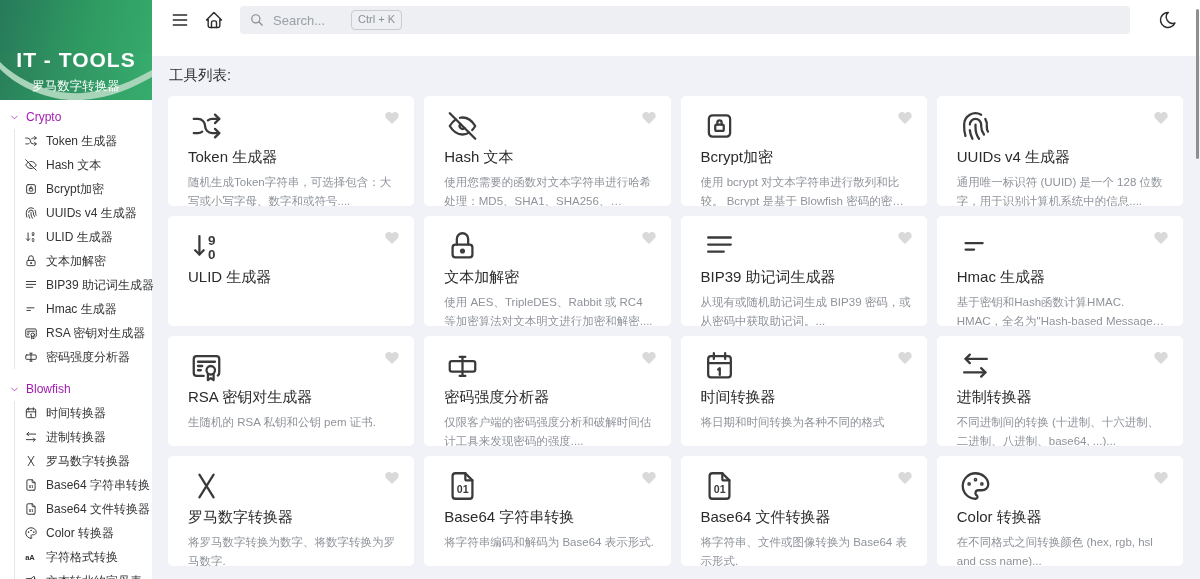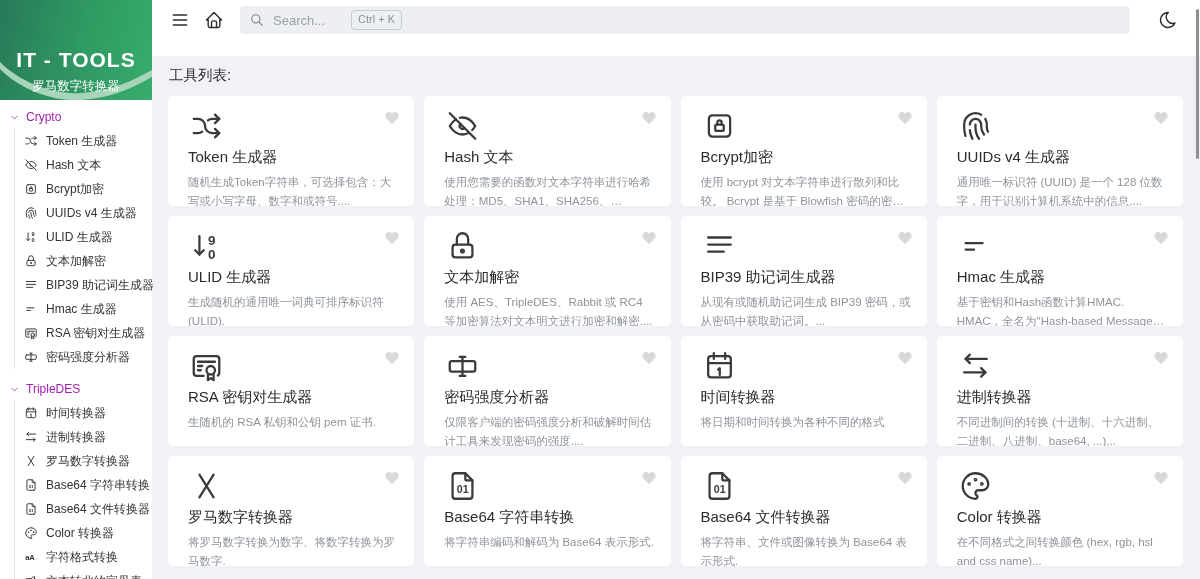--- a/index.html
+++ b/index.html
@@ -159,21 +159,21 @@
             </svg>
             <span>密码强度分析器</span>
           </div>
         </div>
       </div>
       <div class="nav-section">
         <div class="nav-section-header">
           <svg class="icn chev" viewBox="0 0 24 24">
             <path d="M6 9l6 6l6-6"></path>
           </svg>
-          <span>TripleDES</span>
+          <span>Blowfish</span>
         </div>
         <div class="nav-items">
           <div class="nav-item">
             <svg class="icn nav-icn" viewBox="0 0 24 24">
               <rect x="4" y="5" width="16" height="15" rx="2"></rect>
               <path d="M16 3v4M8 3v4M4 10h16"></path>
               <path d="M11 14.5l1.2-1v4.8"></path>
             </svg>
             <span>时间转换器</span>
           </div>
@@ -333,21 +333,20 @@
             <path d="M4 15l3 3l3-3"></path>
             <text x="13" y="11" font-size="9.5" stroke="none" fill="currentColor" font-weight="bold">9</text>
             <text x="13" y="21" font-size="9.5" stroke="none" fill="currentColor" font-weight="bold">0</text>
           </svg>
           <span class="heart-btn">
             <svg class="icn " viewBox="0 0 24 24">
               <path fill="currentColor" stroke="none" d="M19.5 12.572l-7.5 7.428l-7.5-7.428a5 5 0 1 1 7.5-6.566a5 5 0 1 1 7.5 6.572z"></path>
             </svg>
           </span>
           <div class="card-title">ULID 生成器</div>
-          <div class="card-desc">生成随机的通用唯一词典可排序标识符 (ULID).</div>
         </div>
         <div class="card">
           <svg class="icn card-icn" viewBox="0 0 24 24">
             <rect x="5" y="11" width="14" height="9" rx="2"></rect>
             <circle cx="12" cy="15.5" r="1"></circle>
             <path d="M8 11v-4a4 4 0 1 1 8 0v4"></path>
           </svg>
           <span class="heart-btn">
             <svg class="icn " viewBox="0 0 24 24">
               <path fill="currentColor" stroke="none" d="M19.5 12.572l-7.5 7.428l-7.5-7.428a5 5 0 1 1 7.5-6.566a5 5 0 1 1 7.5 6.572z"></path>

